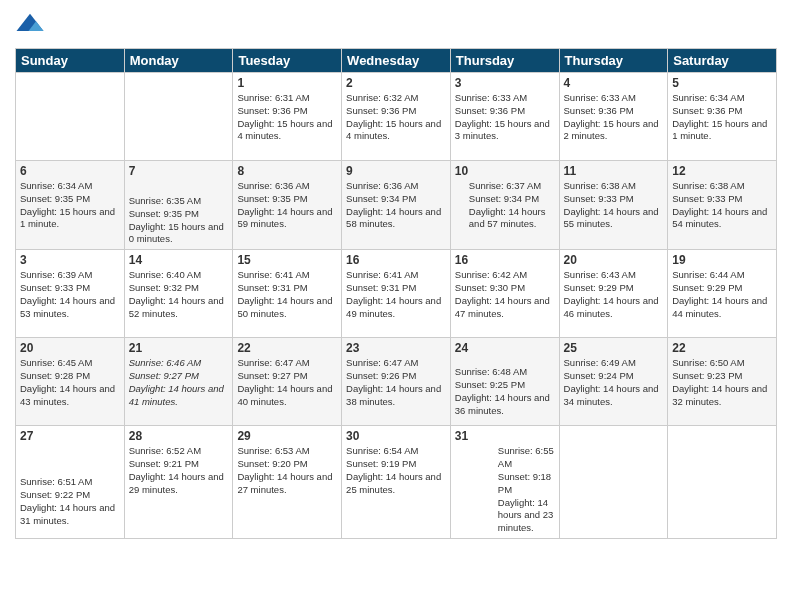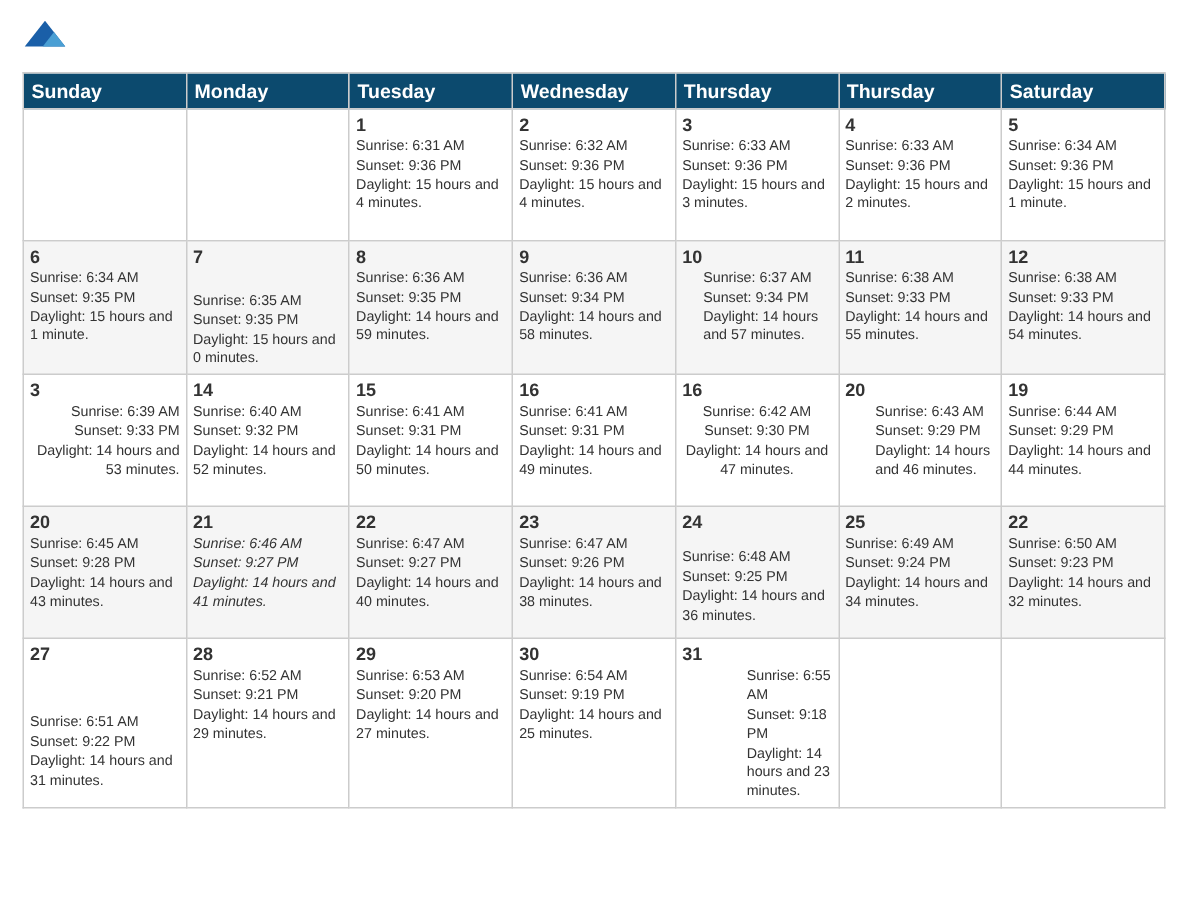--- a/index.html
+++ b/index.html
@@ -200,21 +200,21 @@
           <td>
             <span class="day-num">12</span>
             <div class="day-info" style="white-space: pre-line;">Sunrise: 6:38 AM
 Sunset: 9:33 PM
 Daylight: 14 hours and 54 minutes.</div>
           </td>
         </tr>
         <tr>
           <td>
             <span class="day-num">3</span>
-            <div class="day-info" style="white-space: pre-line; text-align: right;">Sunrise: 6:39 AM
+            <div class="day-info" style="white-space: pre-line;">Sunrise: 6:39 AM
 Sunset: 9:33 PM
 Daylight: 14 hours and 53 minutes.</div>
           </td>
           <td>
             <span class="day-num">14</span>
             <div class="day-info" style="white-space: pre-line;">Sunrise: 6:40 AM
 Sunset: 9:32 PM
 Daylight: 14 hours and 52 minutes.</div>
           </td>
           <td>
@@ -224,27 +224,27 @@
 Daylight: 14 hours and 50 minutes.</div>
           </td>
           <td>
             <span class="day-num">16</span>
             <div class="day-info" style="white-space: pre-line;">Sunrise: 6:41 AM
 Sunset: 9:31 PM
 Daylight: 14 hours and 49 minutes.</div>
           </td>
           <td>
             <span class="day-num">16</span>
-            <div class="day-info" style="white-space: pre-line; text-align: center;">Sunrise: 6:42 AM
+            <div class="day-info" style="white-space: pre-line;">Sunrise: 6:42 AM
 Sunset: 9:30 PM
 Daylight: 14 hours and 47 minutes.</div>
           </td>
           <td>
             <span class="day-num">20</span>
-            <div class="day-info" style="white-space: pre-line; margin-left: 20px;">Sunrise: 6:43 AM
+            <div class="day-info" style="white-space: pre-line;">Sunrise: 6:43 AM
 Sunset: 9:29 PM
 Daylight: 14 hours and 46 minutes.</div>
           </td>
           <td>
             <span class="day-num">19</span>
             <div class="day-info" style="white-space: pre-line;">Sunrise: 6:44 AM
 Sunset: 9:29 PM
 Daylight: 14 hours and 44 minutes.</div>
           </td>
         </tr>

